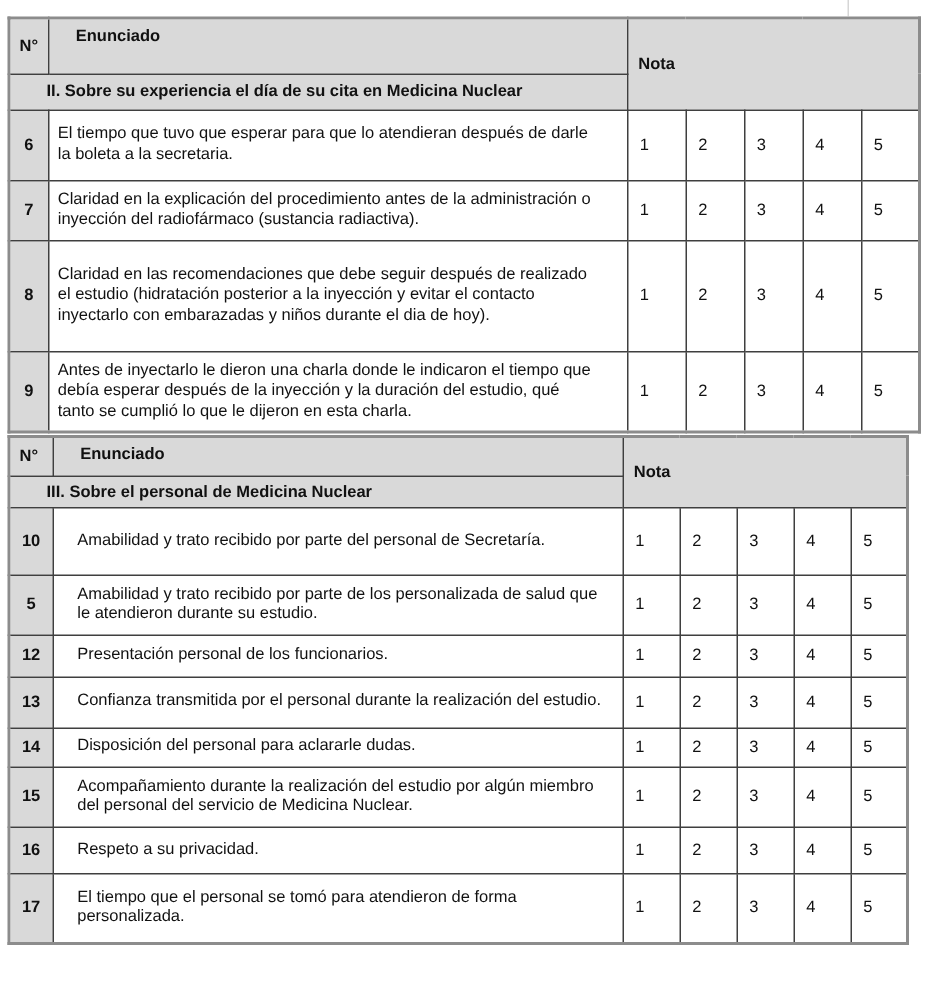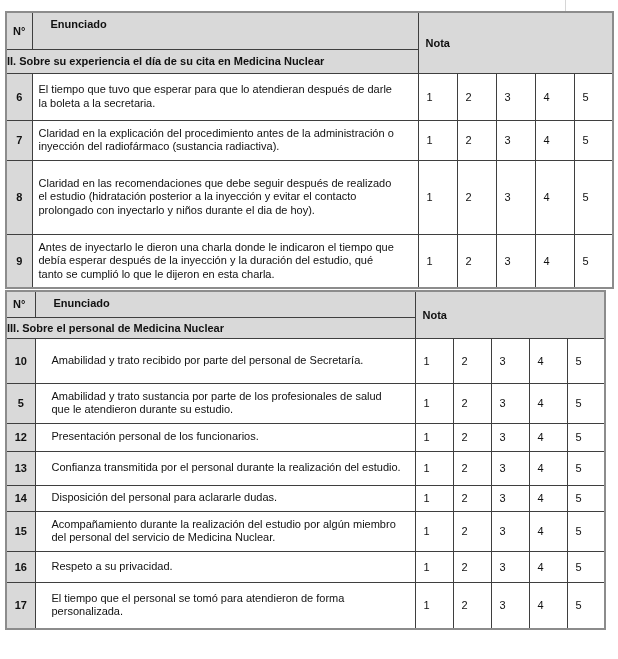--- a/index.html
+++ b/index.html
@@ -68,21 +68,21 @@
     vertical-align: top;
   }
   .nota-hdr {
     font-weight: bold;
     padding: 2px 2px 2px 7px;
     vertical-align: middle;
     background: var(--header-fill, #d9d9d9);
   }
   .section-title {
     font-weight: bold;
-    padding: 2px 2px 2px 0;
+    padding: 2px 2px 2px 24px;
     vertical-align: middle;
   }
 
   
   .t0 tr.hdr     { height: 37px; }
   .t0 tr.section { height: 24px; }
   .t0 tbody tr:nth-child(1) { height: 47px; }
   .t0 tbody tr:nth-child(2) { height: 40px; }
   .t0 tbody tr:nth-child(3) { height: 74px; }
   .t0 tbody tr:nth-child(4) { height: 54px; }
@@ -157,21 +157,21 @@
             <td class="num-cell">7</td>
             <td class="text-cell">Claridad en la explicación del procedimiento antes de la administración o inyección del radiofármaco (sustancia radiactiva).</td>
             <td class="score-cell">1</td>
             <td class="score-cell">2</td>
             <td class="score-cell">3</td>
             <td class="score-cell">4</td>
             <td class="score-cell">5</td>
           </tr>
           <tr>
             <td class="num-cell">8</td>
-            <td class="text-cell">Claridad en las recomendaciones que debe seguir después de realizado el estudio (hidratación posterior a la inyección y evitar el contacto prolongado con inyectarlo y niños durante el dia de hoy).</td>
+            <td class="text-cell">Claridad en las recomendaciones que debe seguir después de realizado el estudio (hidratación posterior a la inyección y evitar el contacto inyectarlo con embarazadas y niños durante el dia de hoy).</td>
             <td class="score-cell">1</td>
             <td class="score-cell">2</td>
             <td class="score-cell">3</td>
             <td class="score-cell">4</td>
             <td class="score-cell">5</td>
           </tr>
           <tr>
             <td class="num-cell">9</td>
             <td class="text-cell">Antes de inyectarlo le dieron una charla donde le indicaron el tiempo que debía esperar después de la inyección y la duración del estudio, qué tanto se cumplió lo que le dijeron en esta charla.</td>
             <td class="score-cell">1</td>
@@ -208,21 +208,21 @@
             <td class="num-cell">10</td>
             <td class="text-cell">Amabilidad y trato recibido por parte del personal de Secretaría.</td>
             <td class="score-cell">1</td>
             <td class="score-cell">2</td>
             <td class="score-cell">3</td>
             <td class="score-cell">4</td>
             <td class="score-cell">5</td>
           </tr>
           <tr>
             <td class="num-cell">5</td>
-            <td class="text-cell">Amabilidad y trato sustancia por parte de los profesionales de salud que le atendieron durante su estudio.</td>
+            <td class="text-cell">Amabilidad y trato recibido por parte de los personalizada de salud que le atendieron durante su estudio.</td>
             <td class="score-cell">1</td>
             <td class="score-cell">2</td>
             <td class="score-cell">3</td>
             <td class="score-cell">4</td>
             <td class="score-cell">5</td>
           </tr>
           <tr>
             <td class="num-cell">12</td>
             <td class="text-cell">Presentación personal de los funcionarios.</td>
             <td class="score-cell">1</td>

